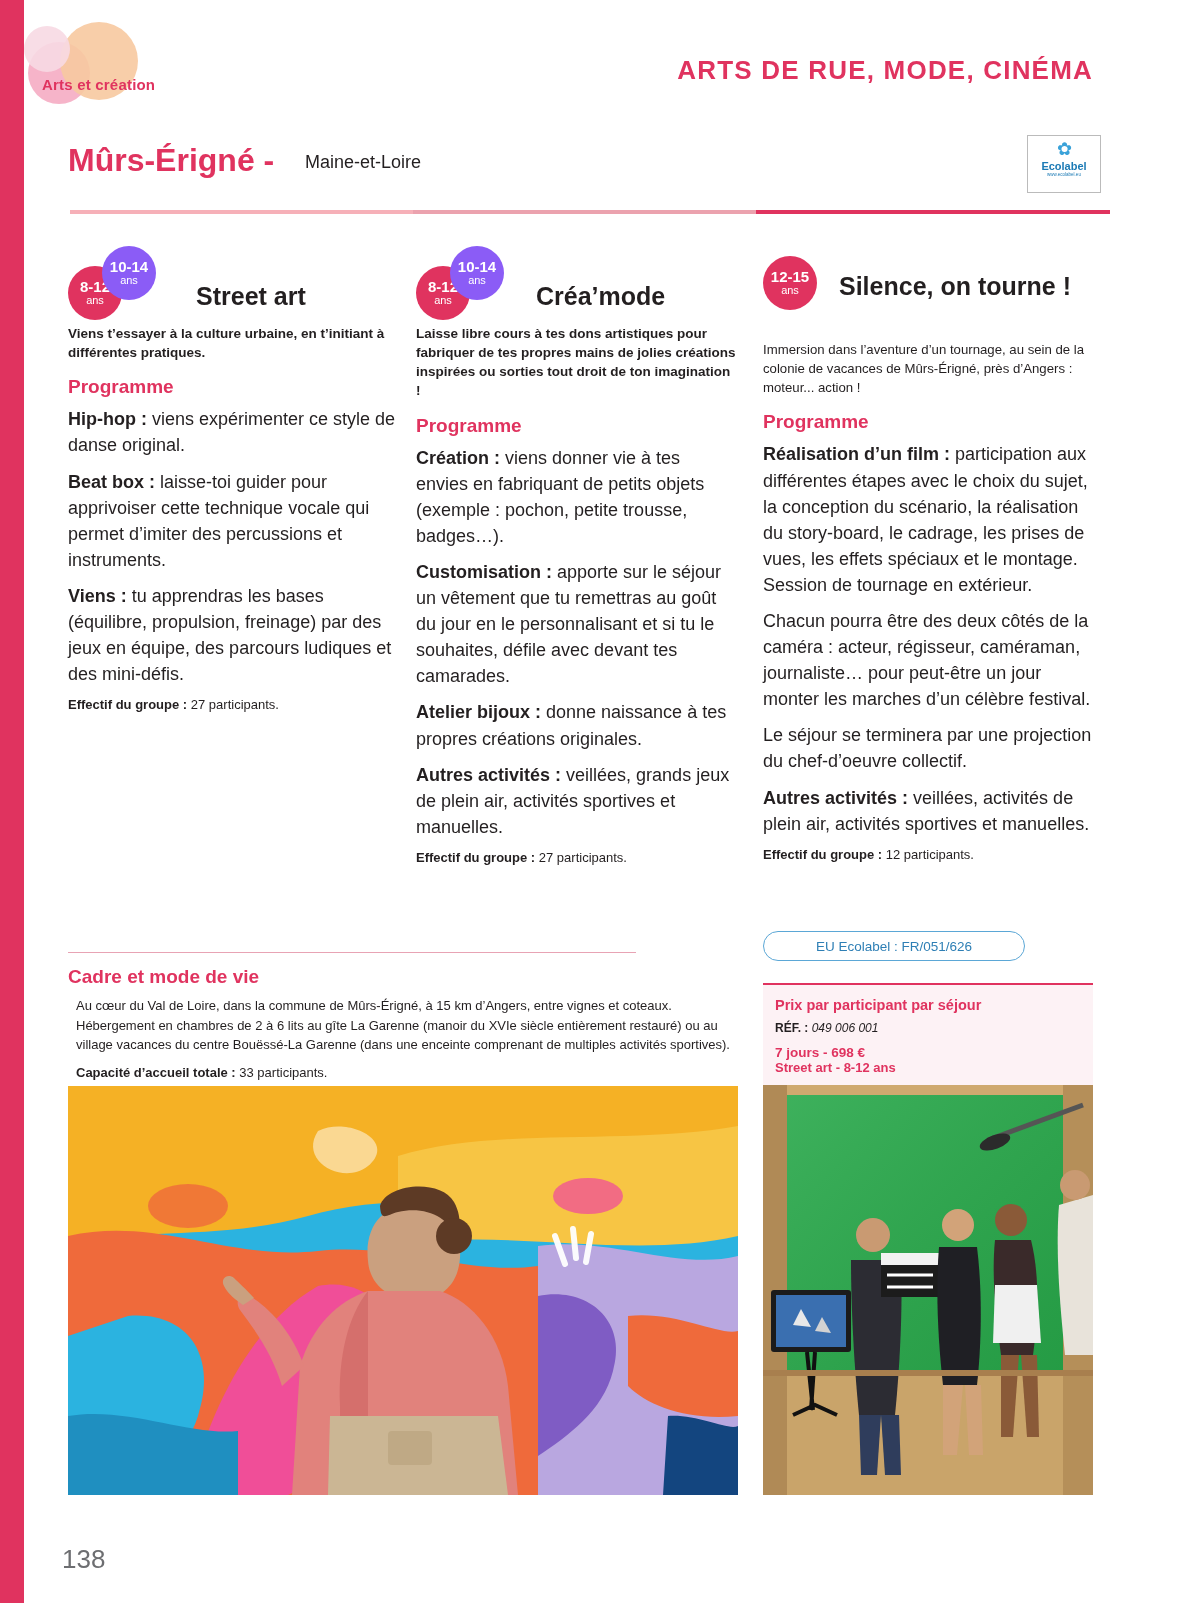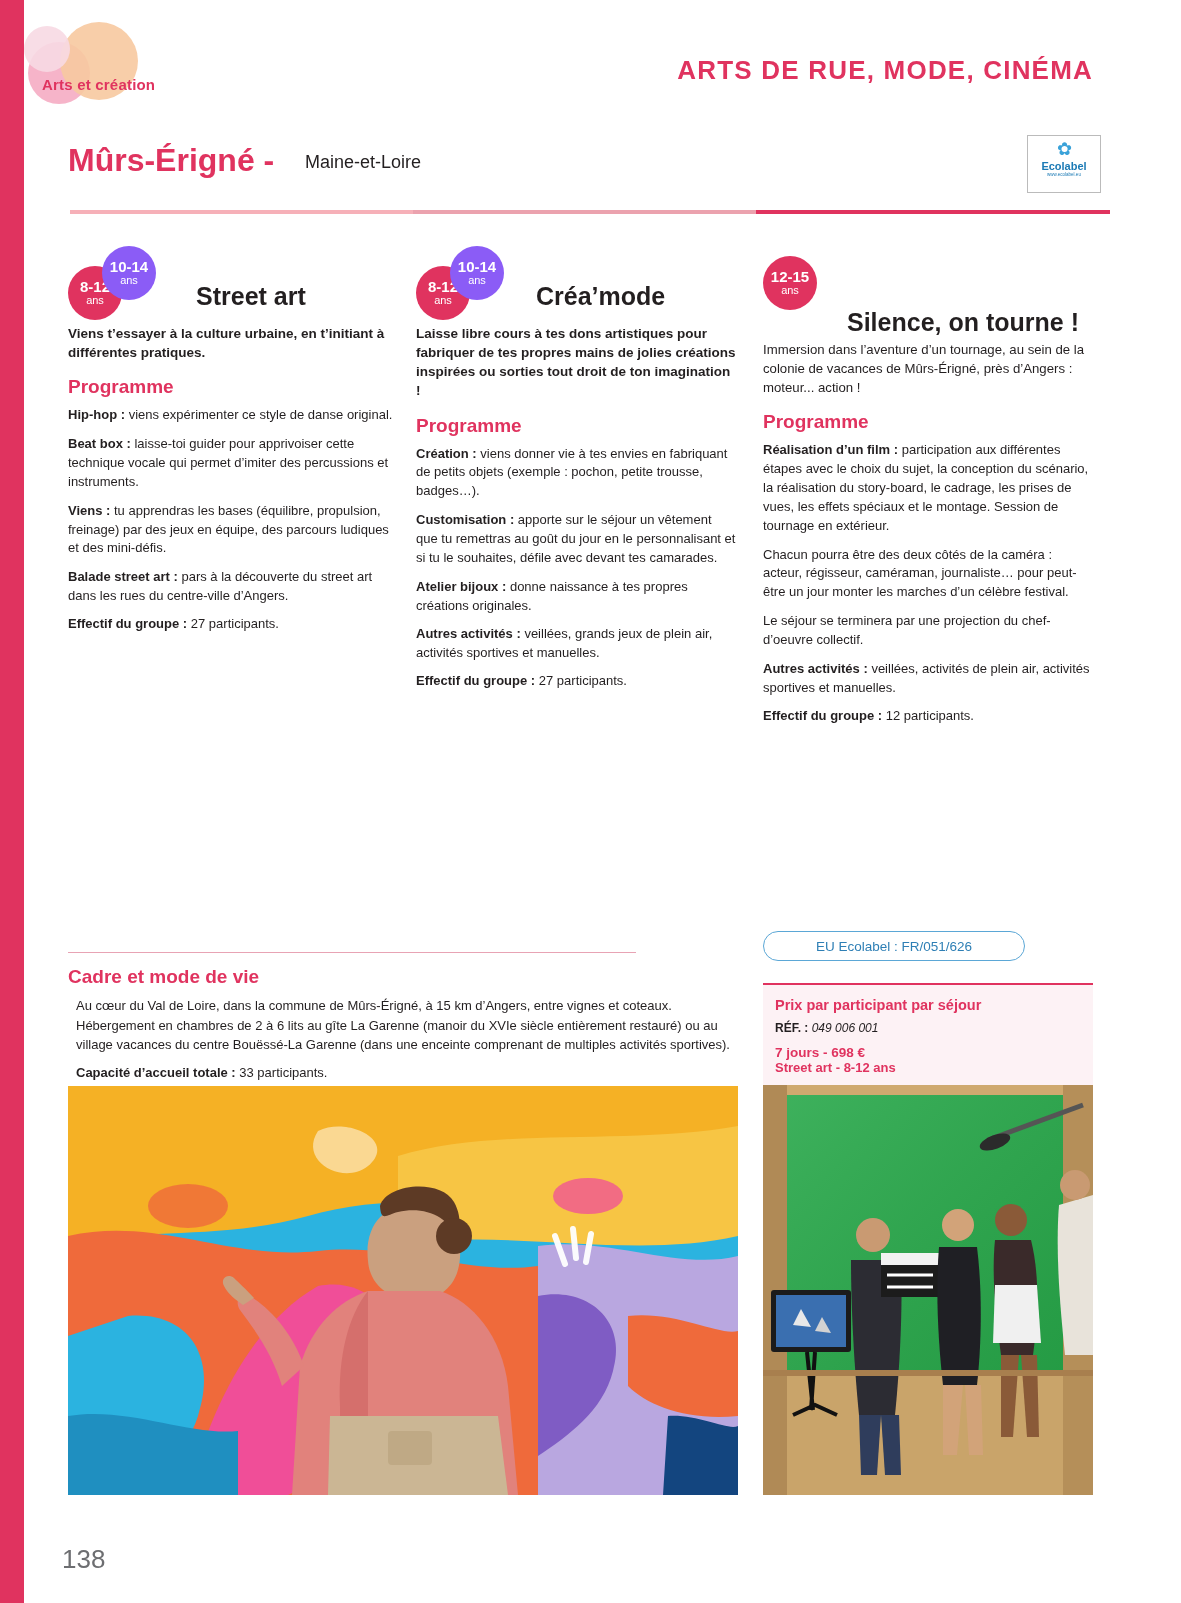--- a/index.html
+++ b/index.html
@@ -78,28 +78,28 @@
   .age .a { font-size:11px; font-weight:normal; }
   .age-pink { background:#e0335f; width:54px; height:54px; left:0; top:16px; }
   .age-orange { background:#8b5cf6; width:54px; height:54px; left:34px; top:-4px; }
   .age-single { background:#e0335f; width:54px; height:54px; left:0; top:6px; }
 
   .act-title {
     position:absolute; font-size:25px; font-weight:bold; color:#231f20;
   }
   .t1 { left:128px; top:32px; }
   .t2 { left:120px; top:32px; }
-  .t3 { left:84px; top:22px;margin-top:36px; }
+  .t3 { left:76px; top:22px; }
 
   .intro { font-size:13.5px; font-weight:bold; line-height:1.42; margin-top:12px; }
   .intro-reg { font-size:13.2px; font-weight:normal; line-height:1.45; margin-top:28px;}
   .prog-head {
     color:#e0335f; font-size:19px; font-weight:bold; margin:14px 0 8px;
   }
-  p.item { font-size:13px; line-height:1.45; margin:0 0 10px; }
+  p.item { font-size:18px; line-height:1.45; margin:0 0 10px; }
   p.item b { font-weight:bold; }
   .eff { font-size:13px; margin:4px 0 0; }
 
   
   .cadre-rule { position:absolute; left:68px; top:952px; width:568px; height:1px; background:#e8a3b4;}
   .cadre {
     position:absolute; left:68px; top:966px; width:670px;
   }
   .cadre h3 { color:#e0335f; font-size:19px; font-weight:bold; margin:0 0 8px; }
   .cadre p { font-size:13px; line-height:1.5; margin:8px; }
@@ -175,21 +175,20 @@
       <span class="n">10-14</span>
       <span class="a">ans</span>
     </div>
     <div class="act-title t1">Street art</div>
   </div>
   <div class="intro">Viens t’essayer à la culture urbaine, en t’initiant à différentes pratiques.</div>
   <div class="prog-head">Programme</div>
   <p class="item"><b>Hip-hop :</b><span> viens expérimenter ce style de danse original.</span></p>
   <p class="item"><b>Beat box :</b><span> laisse-toi guider pour apprivoiser cette technique vocale qui permet d’imiter des percussions et instruments.</span></p>
   <p class="item"><b>Viens :</b><span> tu apprendras les bases (équilibre, propulsion, freinage) par des jeux en équipe, des parcours ludiques et des mini-défis.</span></p>
-  <p class="item"><b>Balade street art :</b><span> pars à la découverte du street art dans les rues du centre-ville d’Angers.</span></p>
   <p class="eff"><b>Effectif du groupe :</b><span> 27 participants.</span></p>
 </div>
 
 <div class="col col-2">
   <div class="agebadges">
     <div class="age age-pink">
       <span class="n">8-12</span>
       <span class="a">ans</span>
     </div>
     <div class="age age-orange">

